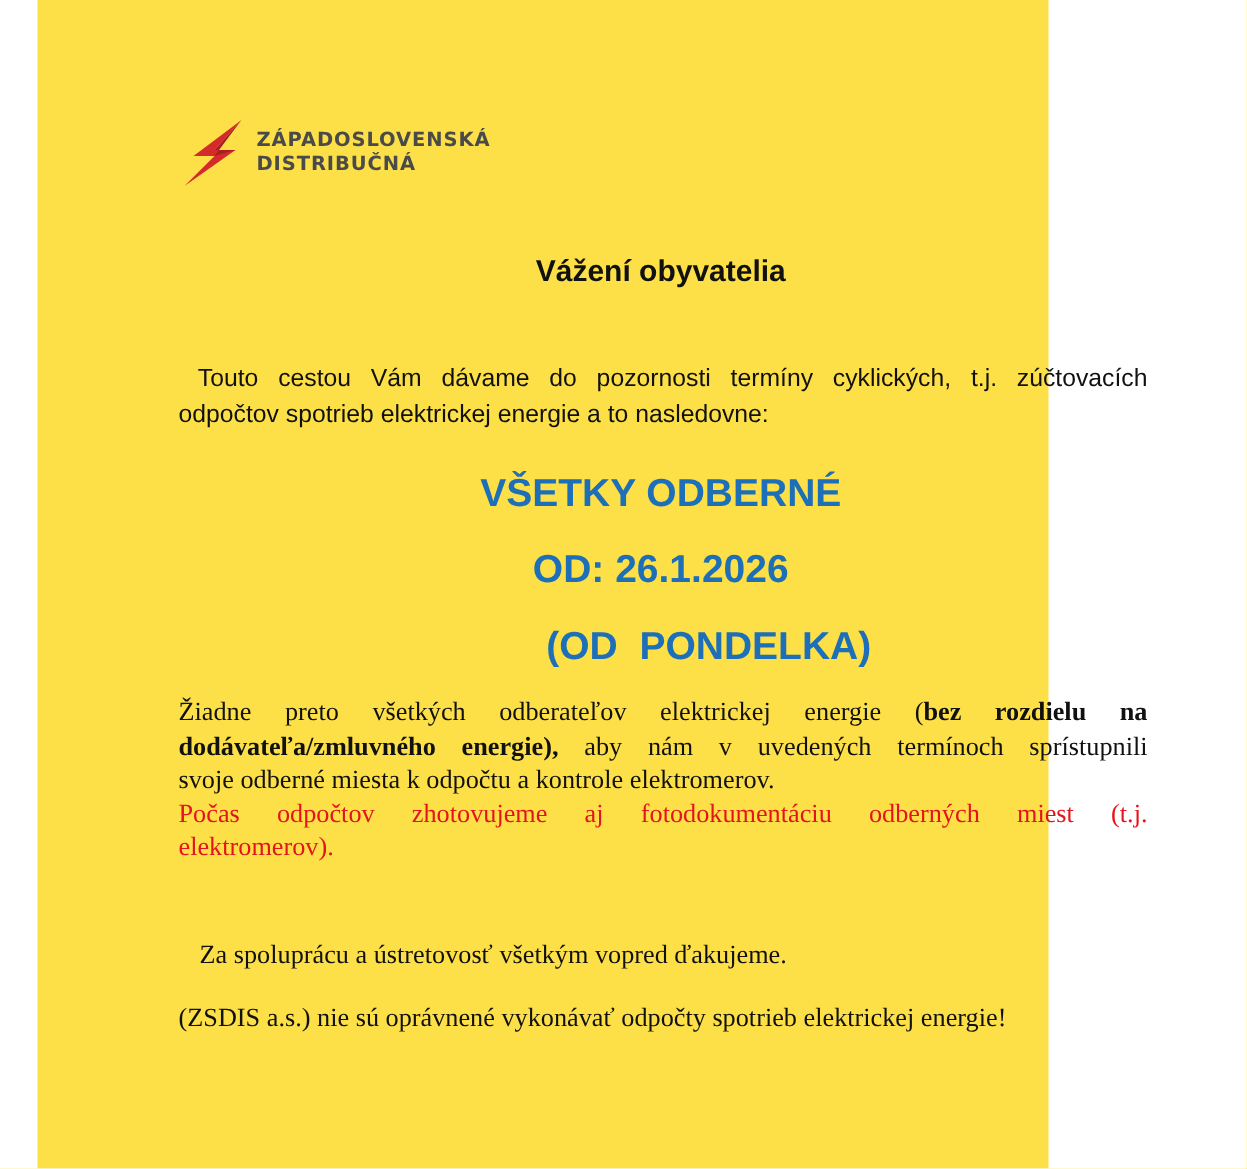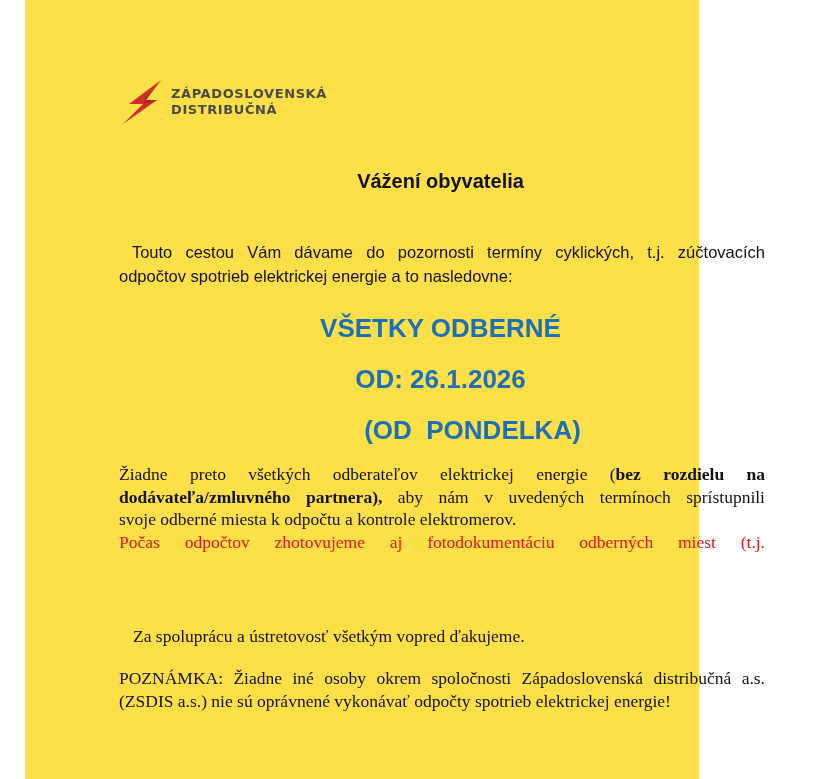--- a/index.html
+++ b/index.html
@@ -49,25 +49,25 @@
     <span class="line" style="white-space:pre;"> Touto cestou Vám dávame do pozornosti termíny cyklických, t.j. zúčtovacích</span>
     <span class="line last">odpočtov spotrieb elektrickej energie a to nasledovne:</span>
   </div>
 
   <div class="blue b1">VŠETKY ODBERNÉ</div>
   <div class="blue b2">OD: 26.1.2026</div>
   <div class="blue b3" style="white-space:pre;padding-left:32px;">(OD  PONDELKA)</div>
 
   <div class="serif request">
     <span class="line"><span>Žiadne preto všetkých odberateľov elektrickej energie (</span><b>bez rozdielu na</b></span>
-    <span class="line"><b>dodávateľa/zmluvného partnera),</b><span style="white-space:pre;"> aby nám v uvedených termínoch sprístupnili</span></span>
+    <span class="line"><b>dodávateľa/zmluvného energie),</b><span style="white-space:pre;"> aby nám v uvedených termínoch sprístupnili</span></span>
     <span class="line last">svoje odberné miesta k odpočtu a kontrole elektromerov.</span>
     <span class="line red">Počas odpočtov zhotovujeme aj fotodokumentáciu odberných miest (t.j.</span>
+    <span class="line last red">elektromerov).</span>
   </div>
 
   <div class="serif thanks">Za spoluprácu a ústretovosť všetkým vopred ďakujeme.</div>
 
   <div class="serif note">
-    <span class="line">POZNÁMKA: Žiadne iné osoby okrem spoločnosti Západoslovenská distribučná a.s.</span>
     <span class="line last">(ZSDIS a.s.) nie sú oprávnené vykonávať odpočty spotrieb elektrickej energie!</span>
   </div>
 
 </div>
 
 </body></html>

